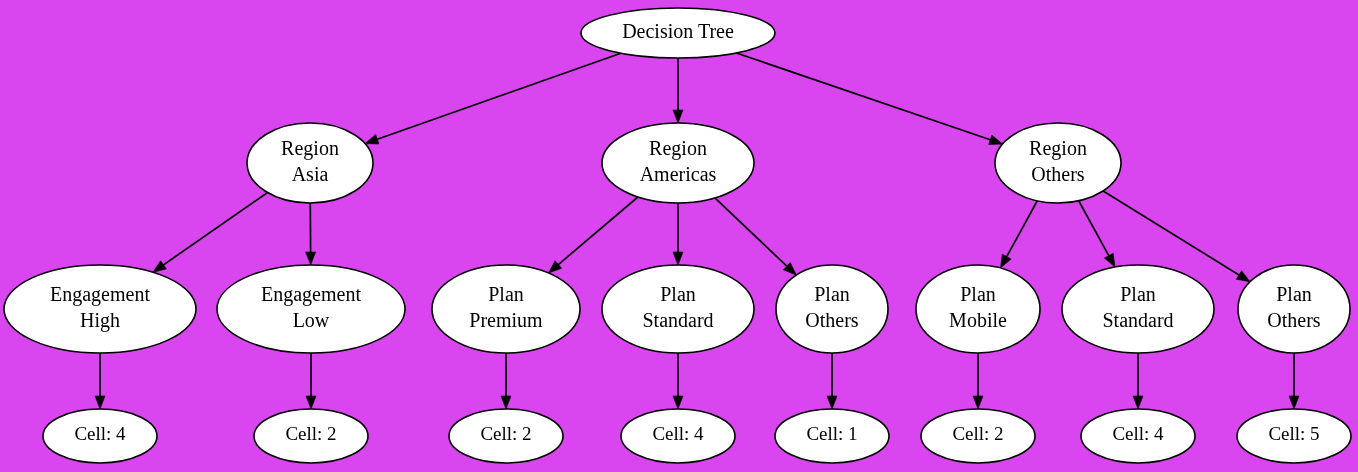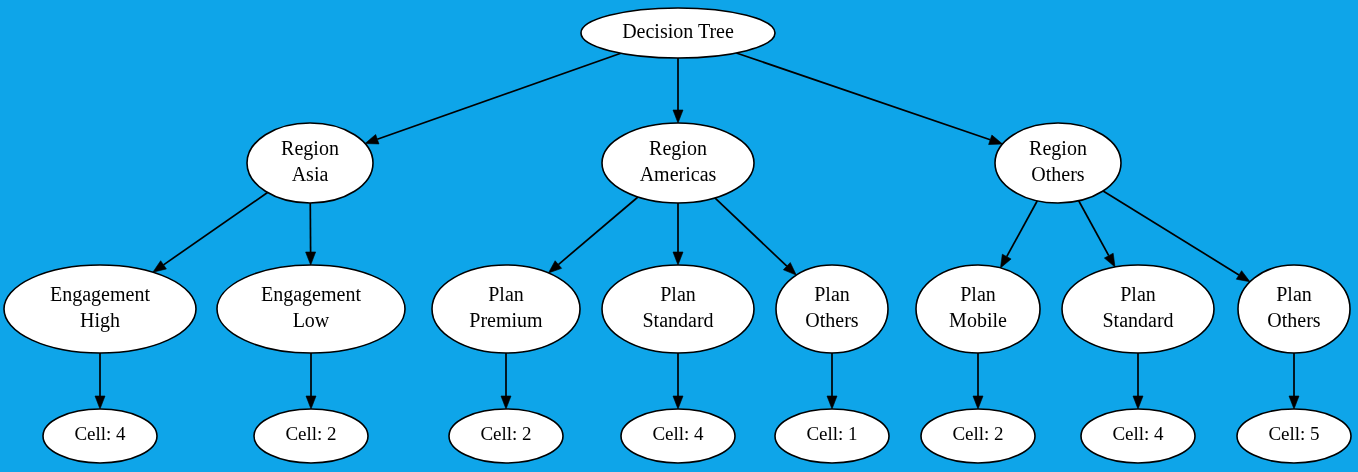--- a/index.html
+++ b/index.html
@@ -4,21 +4,21 @@
 <style>
   html, body {
     margin: 0;
     padding: 0;
     background: #ffffff;
   }
   #canvas {
     position: relative;
     width: 1358px;
     height: 472px;
-    background: #0ea5e9;
+    background: #d946ef;
     overflow: hidden;
   }
   svg#graph {
     display: block;
     width: 1358px;
     height: 472px;
   }
   .node-ellipse {
     fill: #ffffff;
     stroke: #000000;

